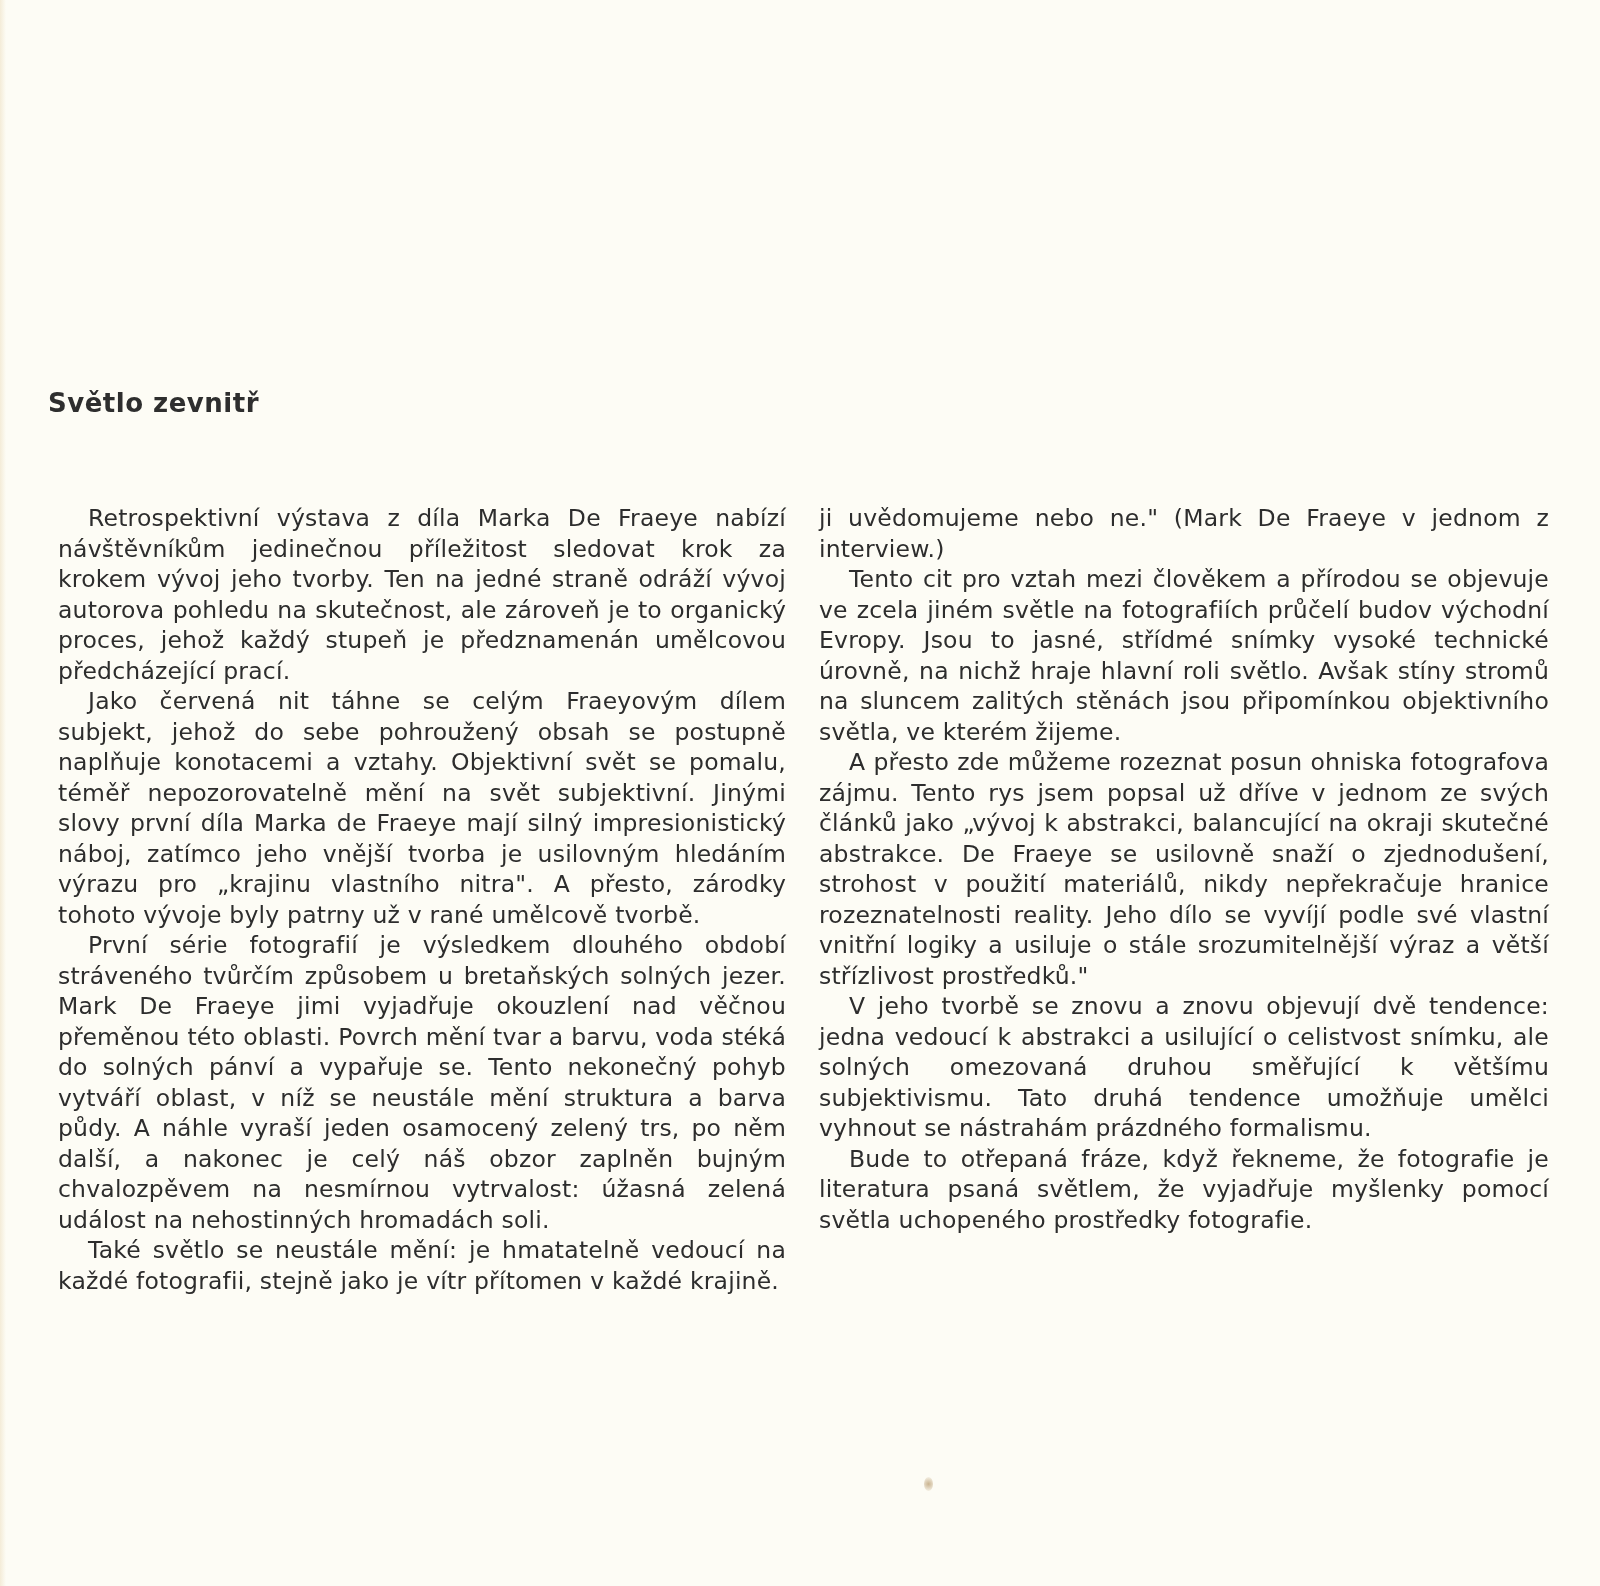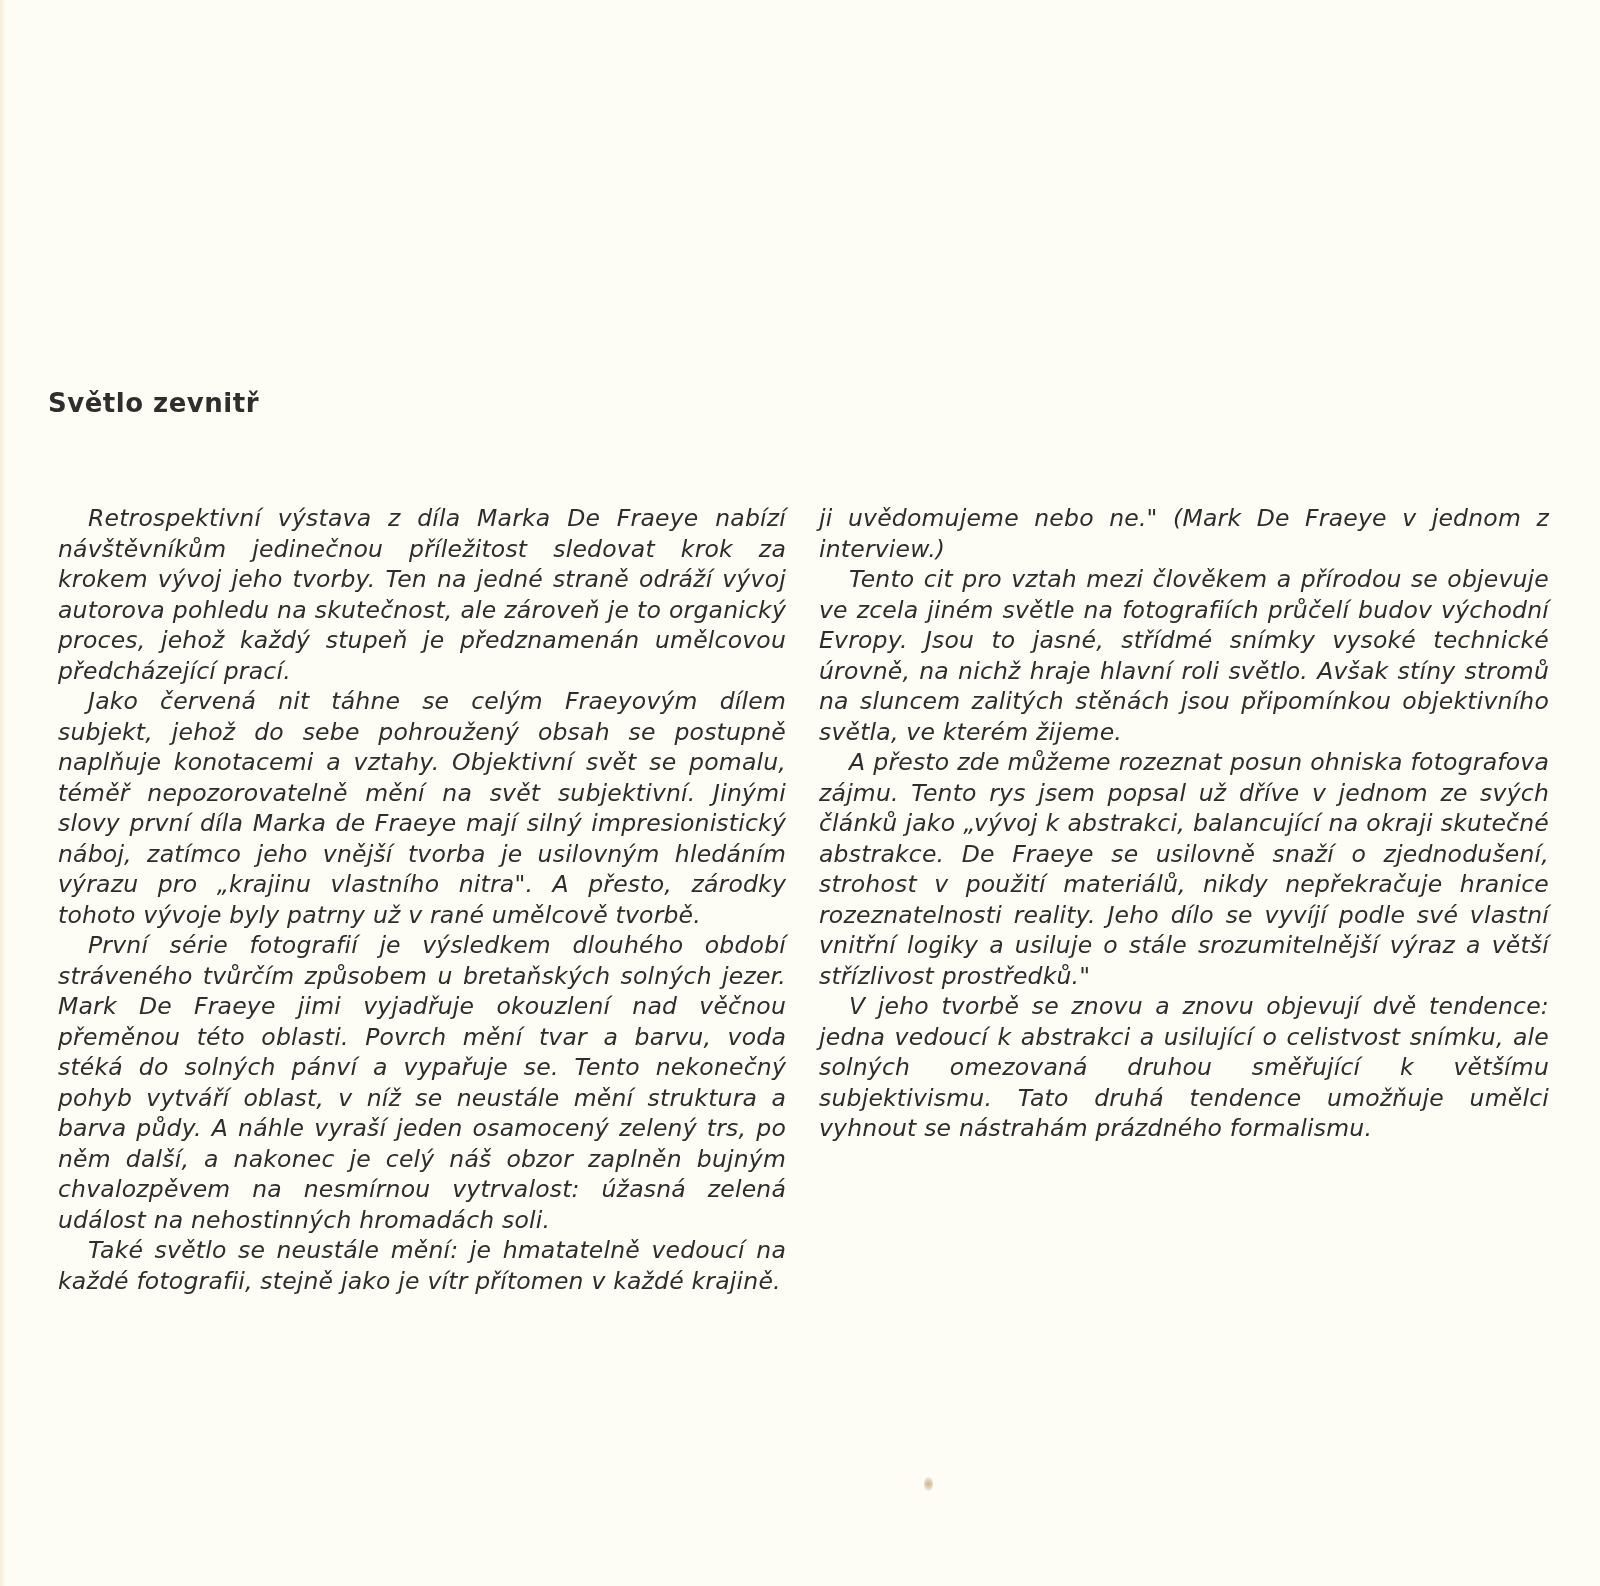--- a/index.html
+++ b/index.html
@@ -32,21 +32,20 @@
       font-weight: bold;
     }
     .column {
       position: absolute;
       top: 503px;
       font-size: 23.5px;
       line-height: 30.5px;
       text-align: justify;
       color: #2d2d2d;
       letter-spacing: 0.2px;
-      font-style: italic;
     }
     .col-left {
       left: 58px;
       width: 728px;
     }
     .col-right {
       left: 819px;
       width: 730px;
     }
     .para {
@@ -79,15 +78,16 @@
   <p class="para">Jako červená nit táhne se celým Fraeyovým dílem subjekt, jehož do sebe pohroužený obsah se postupně naplňuje konotacemi a vztahy. Objektivní svět se pomalu, téměř nepozorovatelně mění na svět subjektivní. Jinými slovy první díla Marka de Fraeye mají silný impresionistický náboj, zatímco jeho vnější tvorba je usilovným hledáním výrazu pro „krajinu vlastního nitra". A přesto, zárodky tohoto vývoje byly patrny už v rané umělcově tvorbě.</p>
   <p class="para">První série fotografií je výsledkem dlouhého období stráveného tvůrčím způsobem u bretaňských solných jezer. Mark De Fraeye jimi vyjadřuje okouzlení nad věčnou přeměnou této oblasti. Povrch mění tvar a barvu, voda stéká do solných pánví a vypařuje se. Tento nekonečný pohyb vytváří oblast, v níž se neustále mění struktura a barva půdy. A náhle vyraší jeden osamocený zelený trs, po něm další, a nakonec je celý náš obzor zaplněn bujným chvalozpěvem na nesmírnou vytrvalost: úžasná zelená událost na nehostinných hromadách soli.</p>
   <p class="para">Také světlo se neustále mění: je hmatatelně vedoucí na každé fotografii, stejně jako je vítr přítomen v každé krajině.</p>
 </div>
 
 <div class="column col-right">
   <p class="para no-indent">ji uvědomujeme nebo ne." (Mark De Fraeye v jednom z interview.)</p>
   <p class="para">Tento cit pro vztah mezi člověkem a přírodou se objevuje ve zcela jiném světle na fotografiích průčelí budov východní Evropy. Jsou to jasné, střídmé snímky vysoké technické úrovně, na nichž hraje hlavní roli světlo. Avšak stíny stromů na sluncem zalitých stěnách jsou připomínkou objektivního světla, ve kterém žijeme.</p>
   <p class="para">A přesto zde můžeme rozeznat posun ohniska fotografova zájmu. Tento rys jsem popsal už dříve v jednom ze svých článků jako „vývoj k abstrakci, balancující na okraji skutečné abstrakce. De Fraeye se usilovně snaží o zjednodušení, strohost v použití materiálů, nikdy nepřekračuje hranice rozeznatelnosti reality. Jeho dílo se vyvíjí podle své vlastní vnitřní logiky a usiluje o stále srozumitelnější výraz a větší střízlivost prostředků."</p>
   <p class="para">V jeho tvorbě se znovu a znovu objevují dvě tendence: jedna vedoucí k abstrakci a usilující o celistvost snímku, ale solných omezovaná druhou směřující k většímu subjektivismu. Tato druhá tendence umožňuje umělci vyhnout se nástrahám prázdného formalismu.</p>
+  <p class="para">Bude to otřepaná fráze, když řekneme, že fotografie je literatura psaná světlem, že vyjadřuje myšlenky pomocí světla uchopeného prostředky fotografie.</p>
 </div>
 
 <div class="stain"></div>
 
 </body></html>

